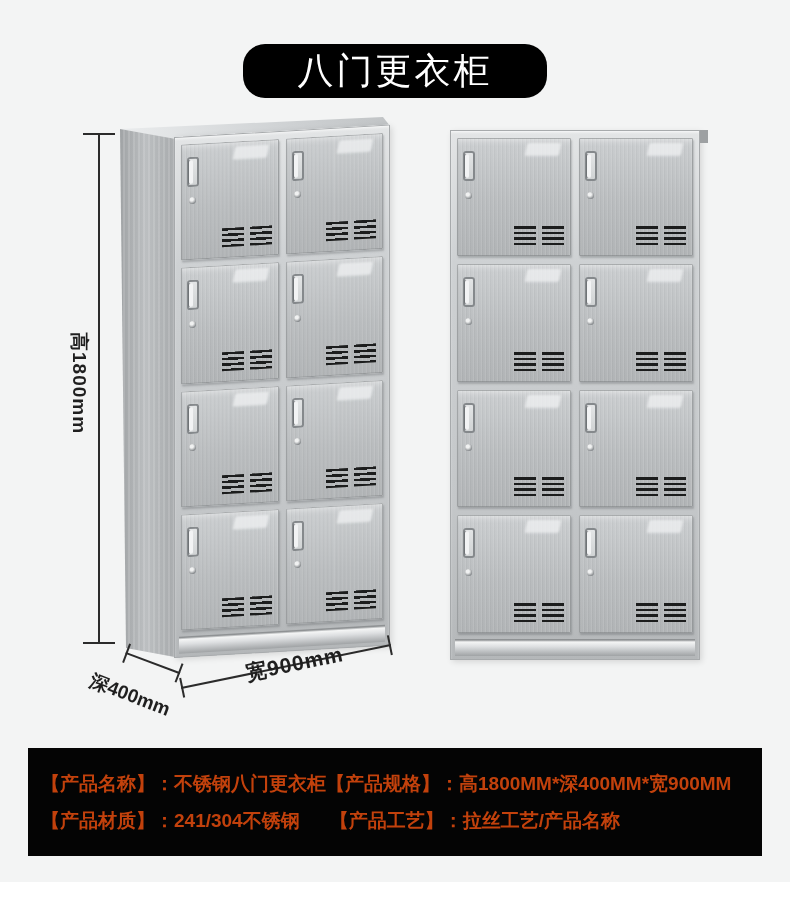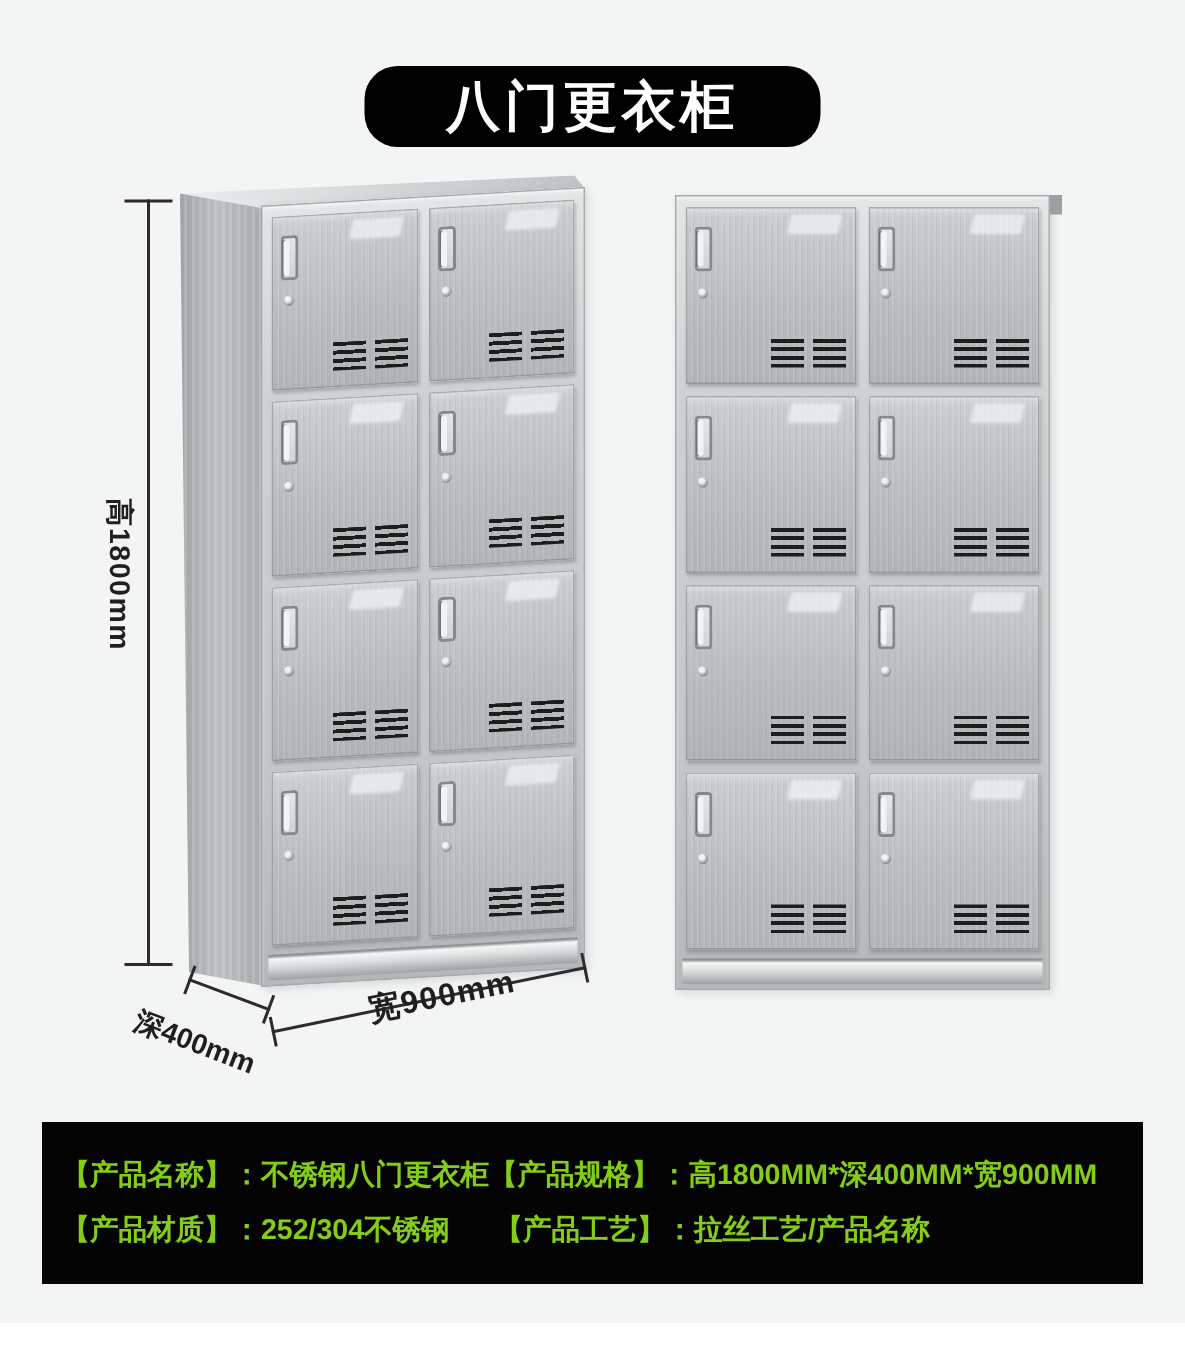--- a/index.html
+++ b/index.html
@@ -8,21 +8,21 @@
     background:#ffffff;
     font-family:"Liberation Sans","DejaVu Sans",sans-serif;
   }
   .stage{position:absolute;left:0;top:0;width:790px;height:882px;background:#f3f4f4;}
   .footer-strip{position:absolute;left:0;top:882px;width:790px;height:19px;background:#ffffff;}
 
   
   .title-pill{
     position:absolute;left:243px;top:44px;width:304px;height:54px;
     background:#000;border-radius:22px;color:#fff;
-    font-size:36px;font-weight:bold;letter-spacing:3px;
+    font-size:36px;font-weight:normal;letter-spacing:3px;
     display:flex;align-items:center;justify-content:center;
   }
 
   
   .dim{position:absolute;background:#2b2b2b;}
   .dim-v{left:98px;top:133px;width:2px;height:511px;}
   .dim-v::before,.dim-v::after{
     content:"";position:absolute;left:-15px;width:32px;height:2px;background:#2b2b2b;}
   .dim-v::before{top:0;}
   .dim-v::after{bottom:0;}
@@ -108,21 +108,21 @@
     background:repeating-linear-gradient(180deg,#1c1d1d 0 2.6px,rgba(0,0,0,0) 2.6px 5.6px);
   }
   .shine{
     position:absolute;right:11px;top:5px;width:34px;height:13px;border-radius:2px;
     background:rgba(240,242,243,.75);filter:blur(1px);transform:skewX(-12deg);
   }
 
   
   .info-panel{
     position:absolute;left:28px;top:748px;width:734px;height:108px;background:#040404;
-    box-sizing:border-box;padding:17px 12px 0 13px;color:#84cc16;
+    box-sizing:border-box;padding:17px 12px 0 13px;color:#c2410c;
   }
   .info-line{font-size:19px;font-weight:bold;line-height:37px;white-space:nowrap;letter-spacing:0;}
   .info-gap{display:inline-block;width:30px;}
 </style>
 </head>
 <body>
 
 <div class="stage">
 
   <div class="title-pill">
@@ -289,18 +289,18 @@
   <div class="dim dim-line dim-width"></div>
   <div class="dim-label label-h">高1800mm</div>
   <div class="dim-label label-d">深400mm</div>
   <div class="dim-label label-w">宽900mm</div>
 
   <div class="info-panel">
     <div class="info-line">
       <span>【产品名称】：不锈钢八门更衣柜</span><span>【产品规格】：高1800MM*深400MM*宽900MM</span>
     </div>
     <div class="info-line">
-      <span>【产品材质】：252/304不锈钢</span><span class="info-gap"></span><span>【产品工艺】：拉丝工艺/产品名称</span>
+      <span>【产品材质】：241/304不锈钢</span><span class="info-gap"></span><span>【产品工艺】：拉丝工艺/产品名称</span>
     </div>
   </div>
 
 </div>
 <div class="footer-strip"></div>
 
 </body></html>

